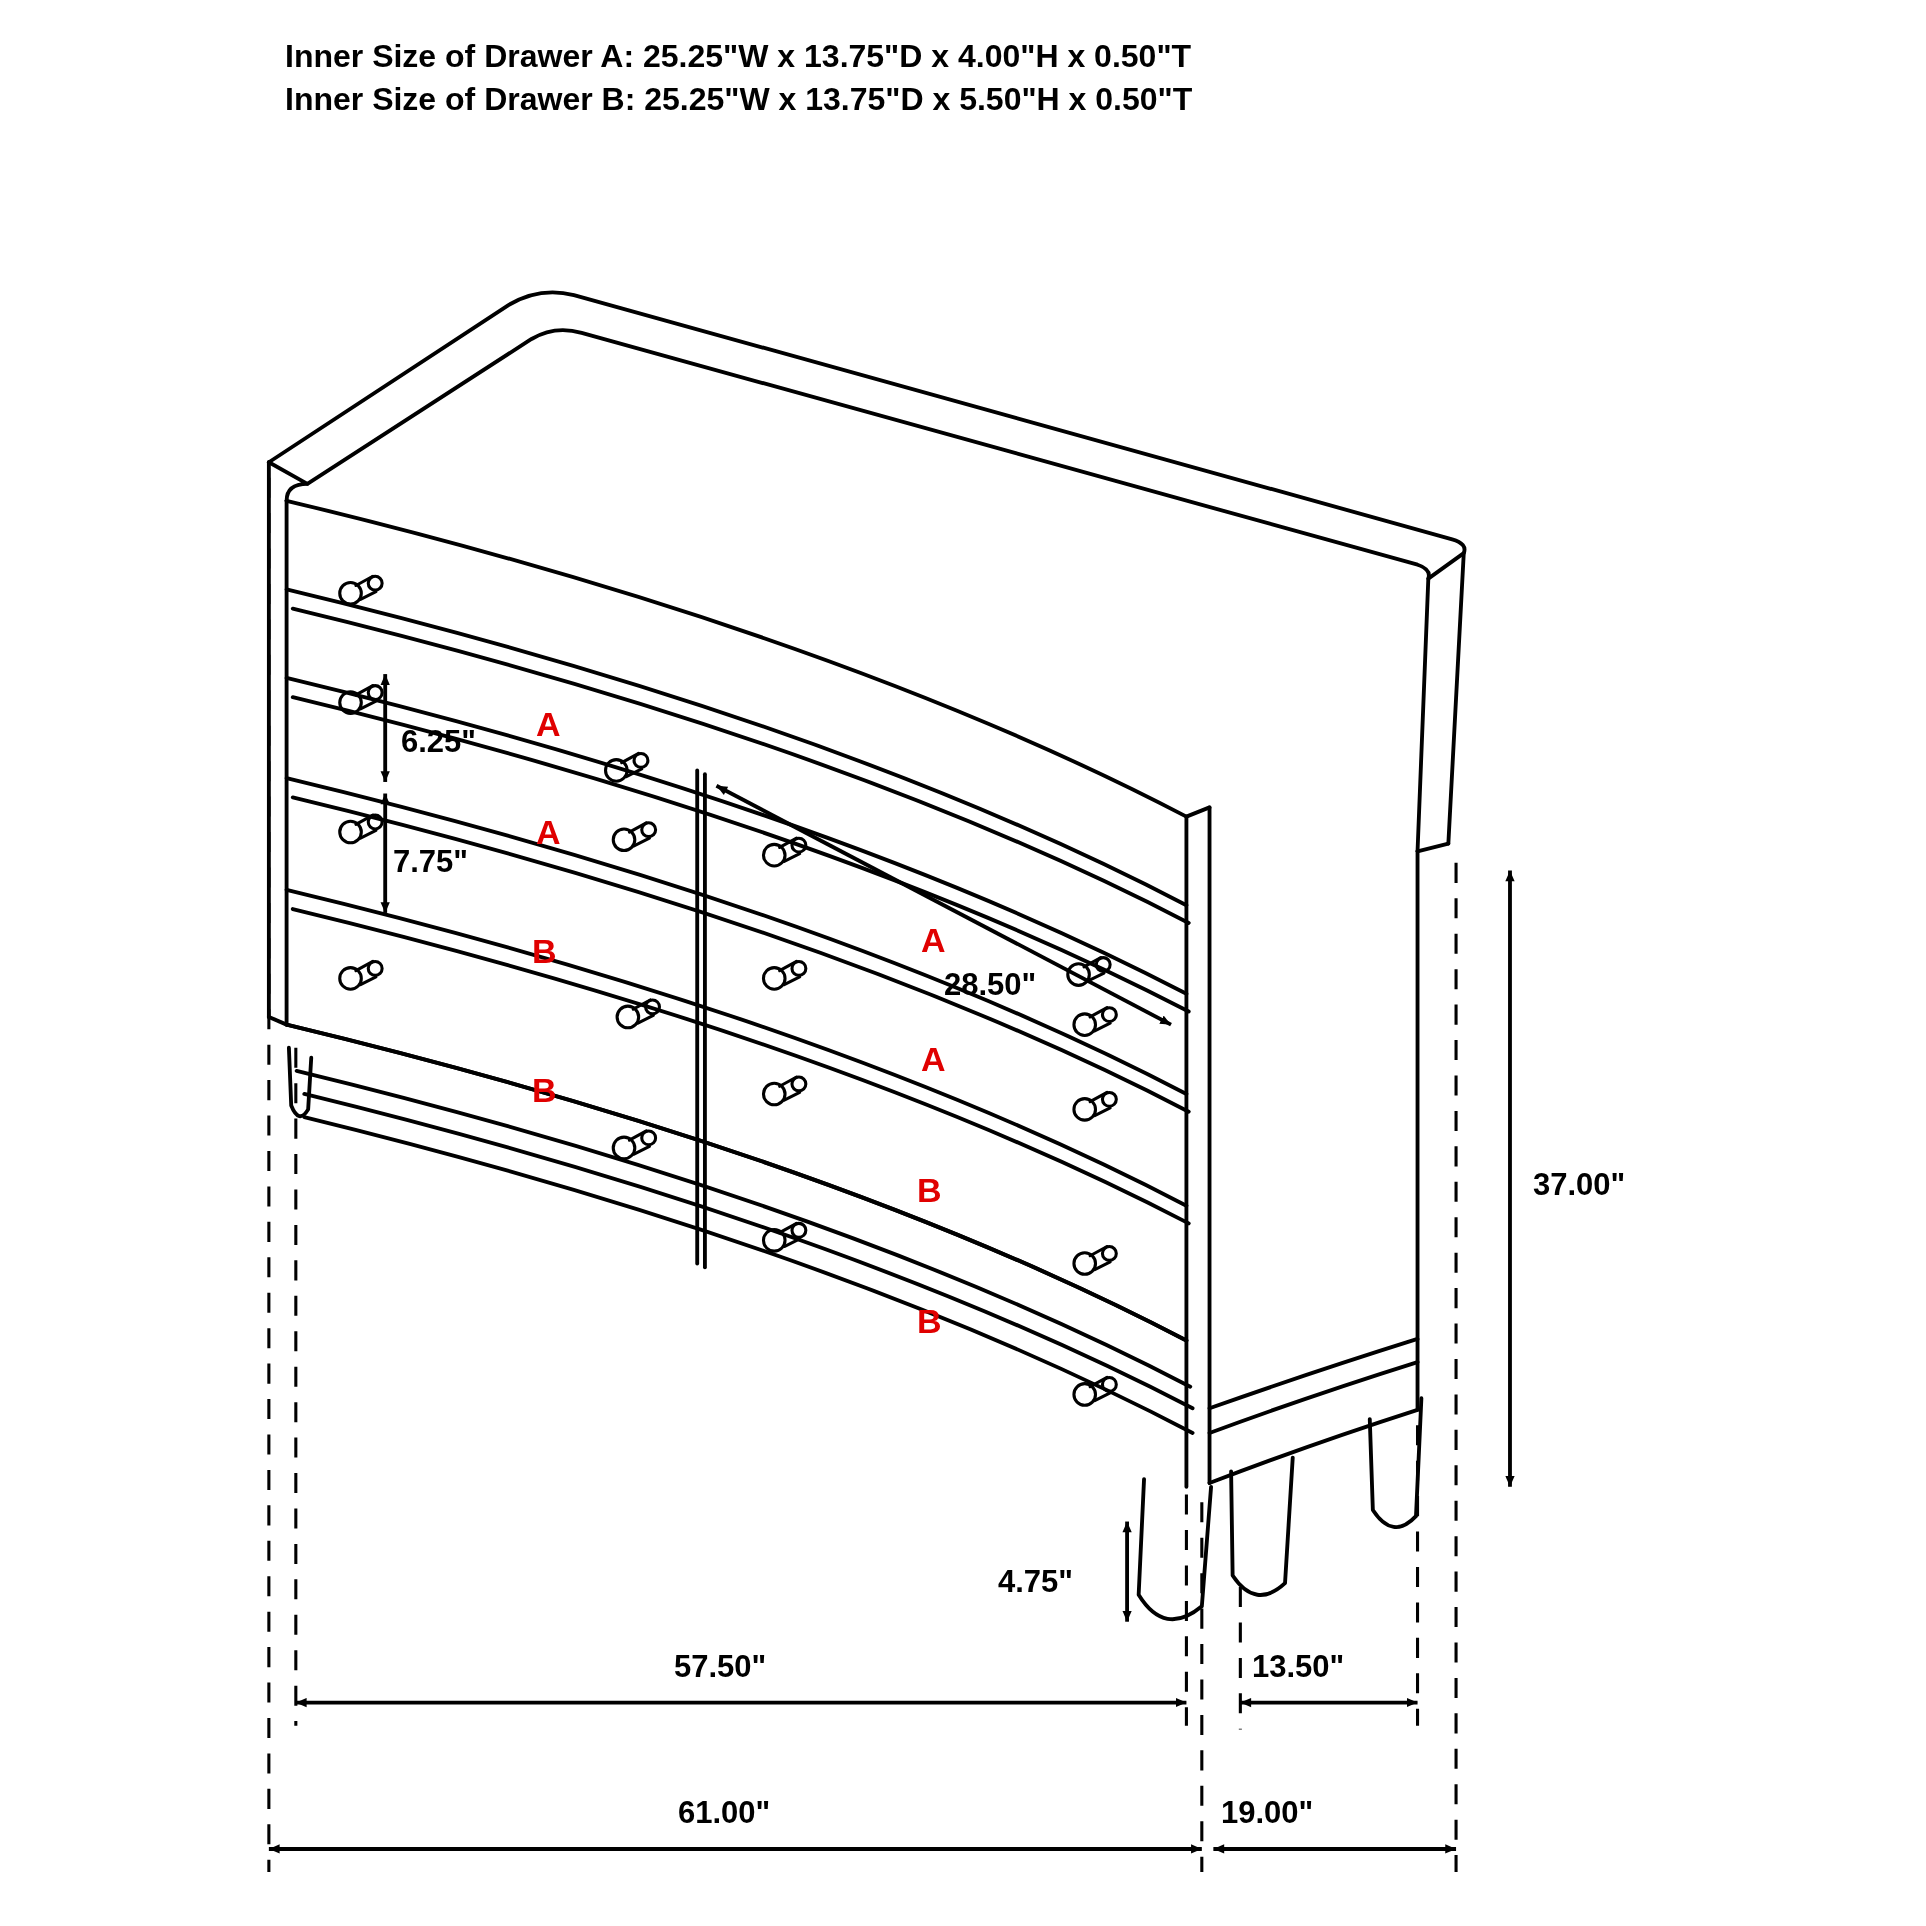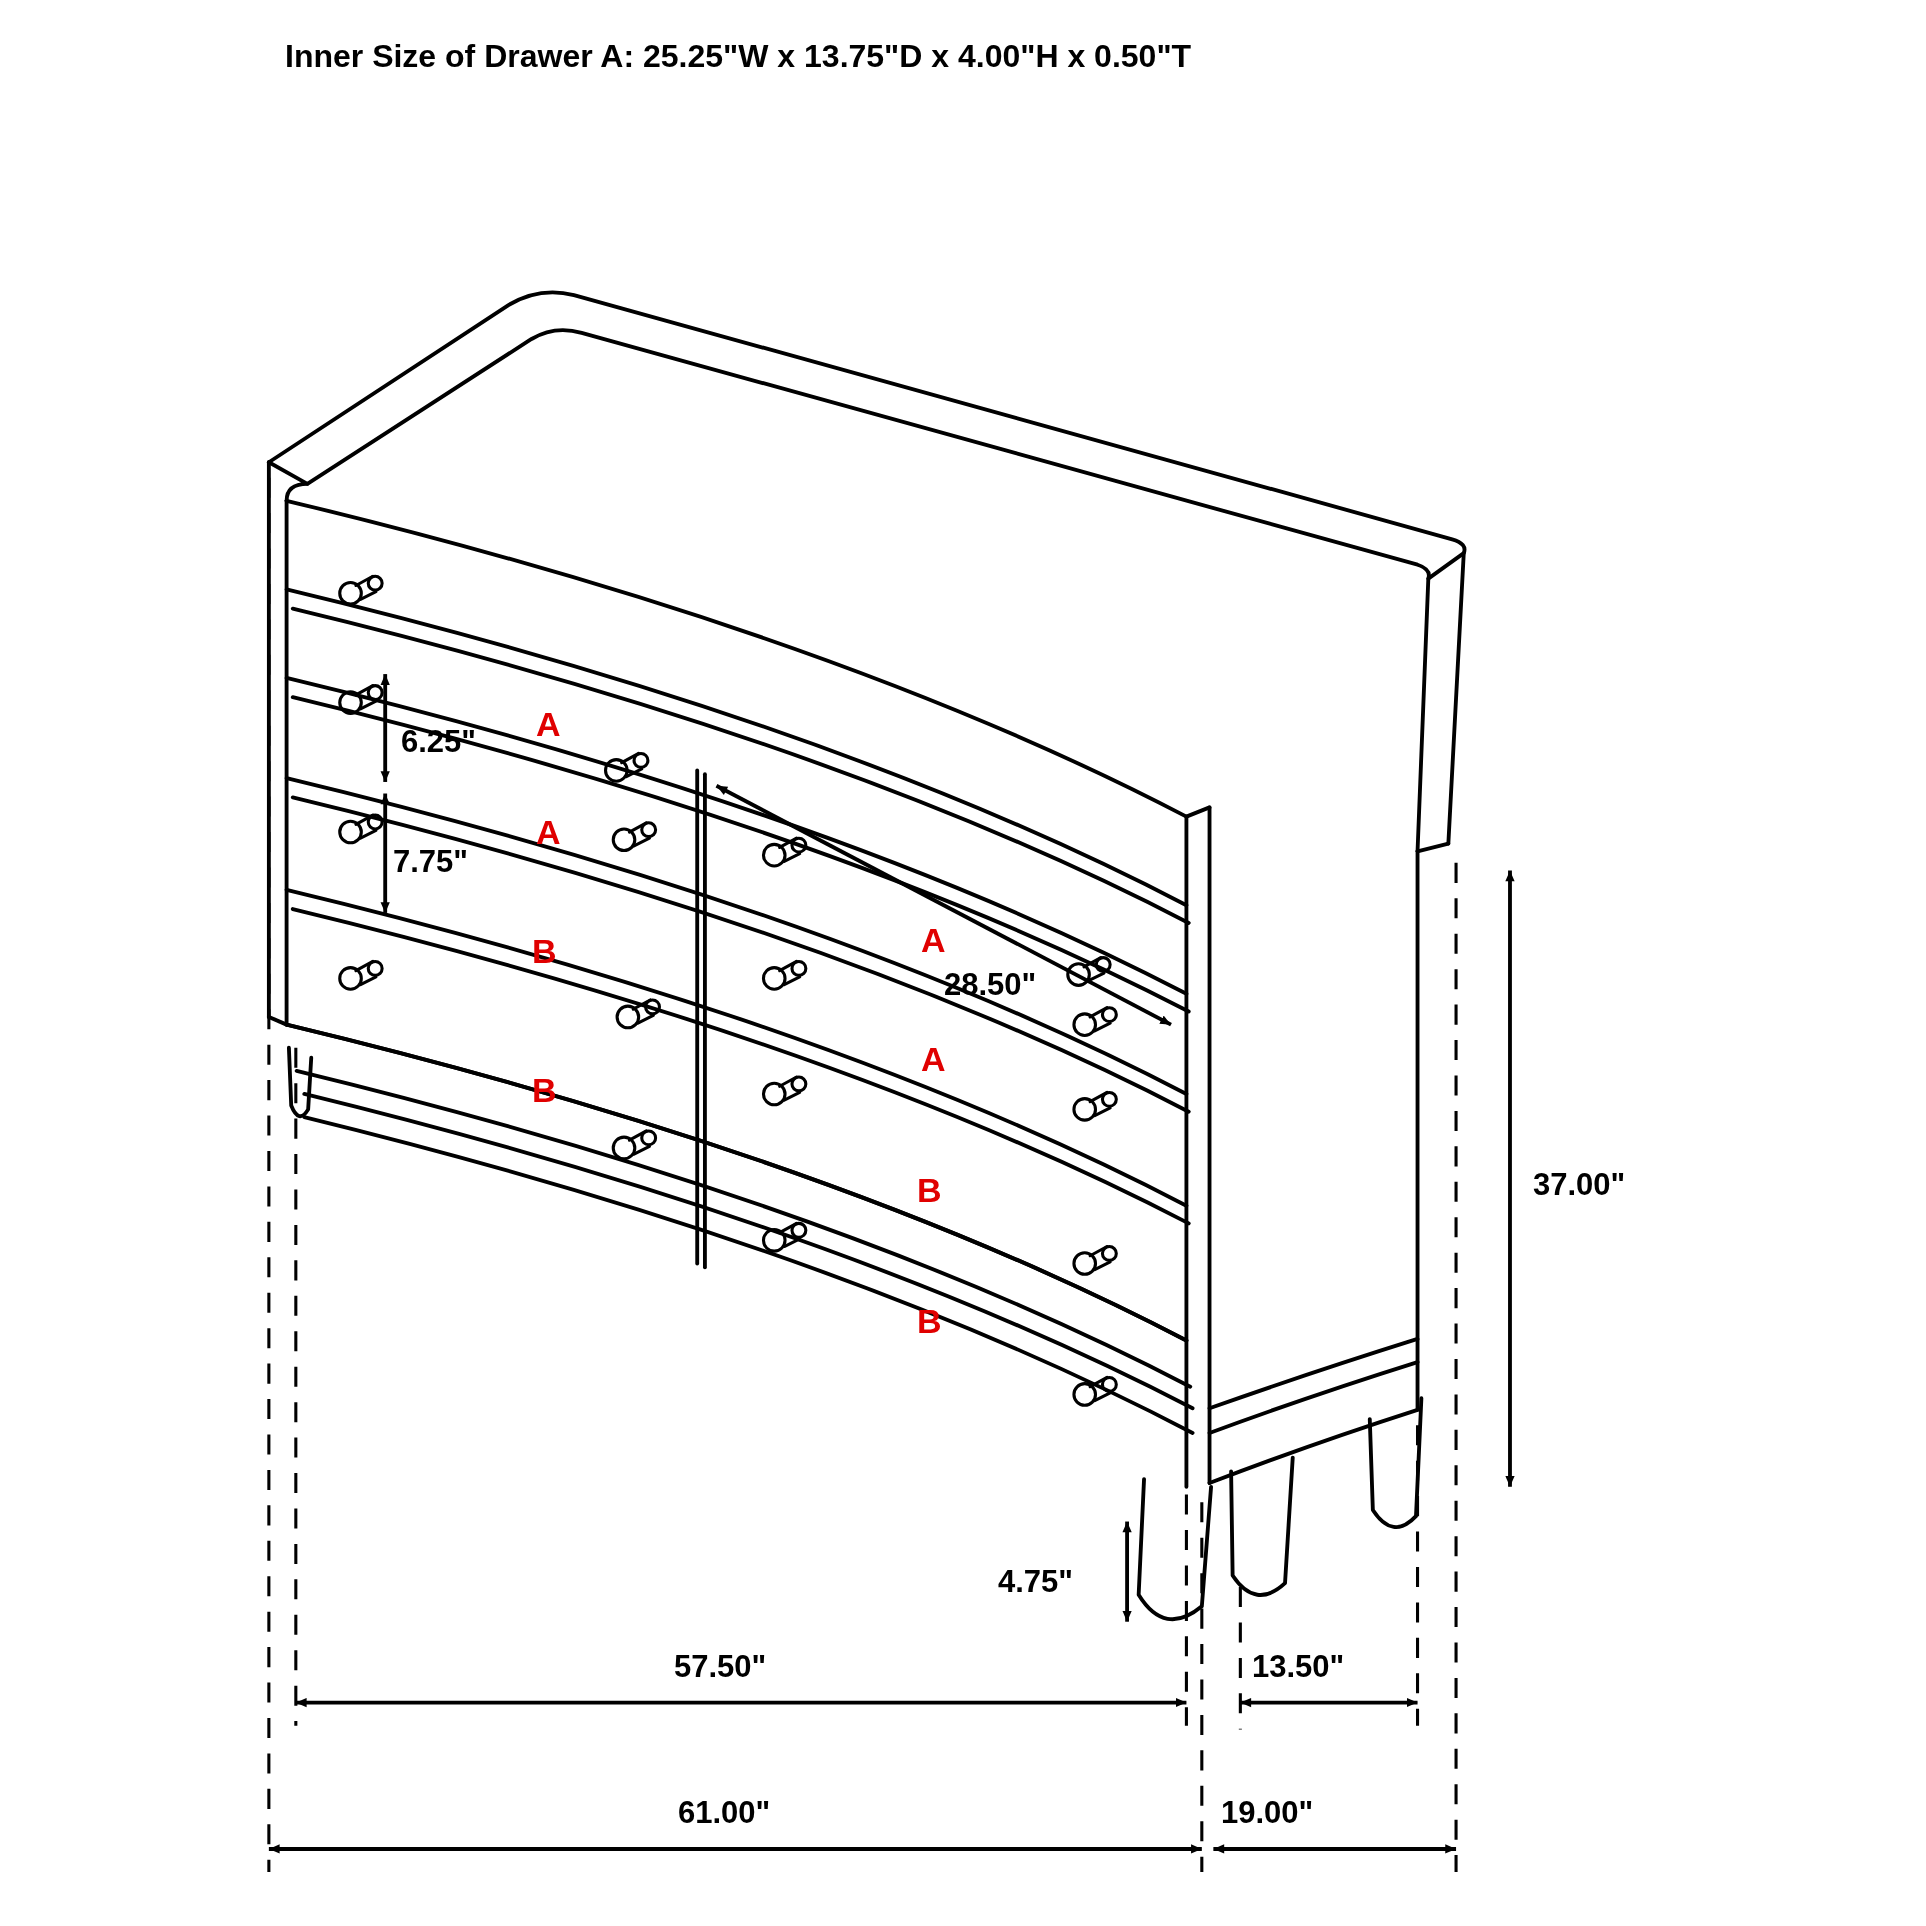--- a/index.html
+++ b/index.html
@@ -57,20 +57,21 @@
     white-space: nowrap;
   }
 </style>
 </head>
 <body>
 
 <div id="diagram-root">
 
   <div class="header-block">
     <div class="header-line">Inner Size of Drawer A: 25.25"W x 13.75"D x 4.00"H x 0.50"T</div>
+    <div class="header-line">Inner Size of Drawer B: 25.25"W x 13.75"D x 5.50"H x 0.50"T</div>
   </div>
 
   <svg class="drawing" viewBox="0 0 2500 2500">
     <defs>
       <marker id="arrowEnd" markerWidth="18" markerHeight="18" refX="14" refY="6" orient="auto" markerUnits="userSpaceOnUse">
         <path d="M0,0 L14,6 L0,12 z" fill="#000"></path>
       </marker>
       <marker id="arrowStart" markerWidth="18" markerHeight="18" refX="0" refY="6" orient="auto" markerUnits="userSpaceOnUse">
         <path d="M14,0 L0,6 L14,12 z" fill="#000"></path>
       </marker>

